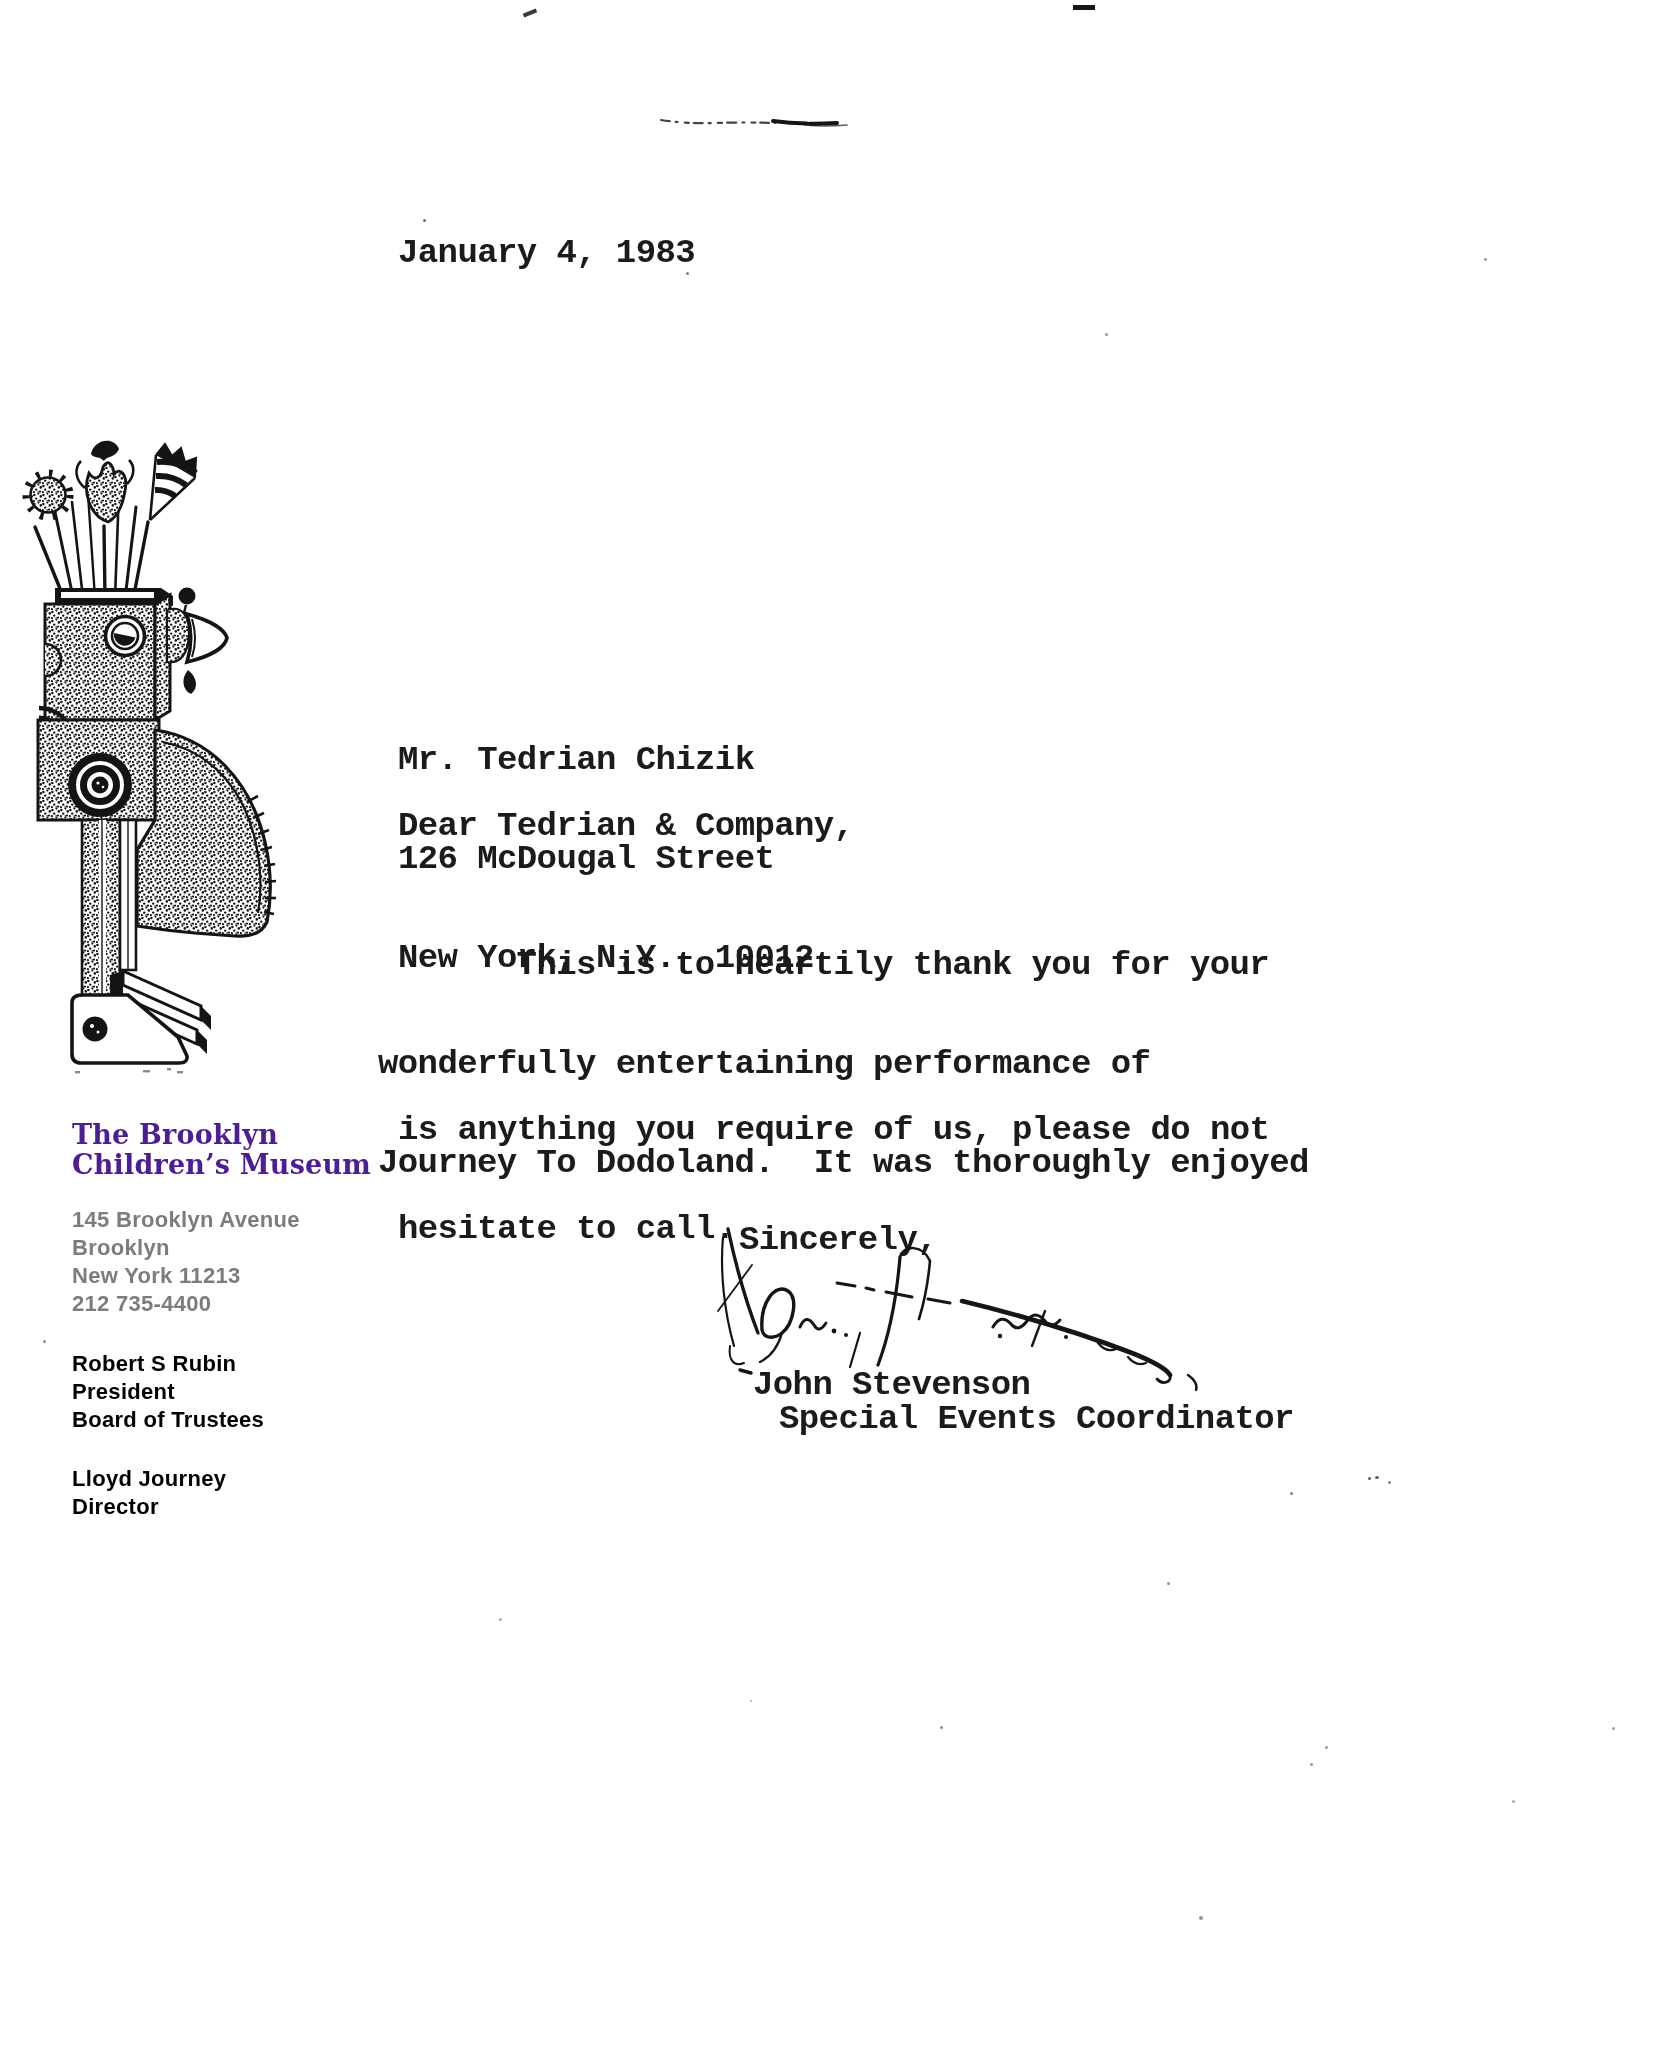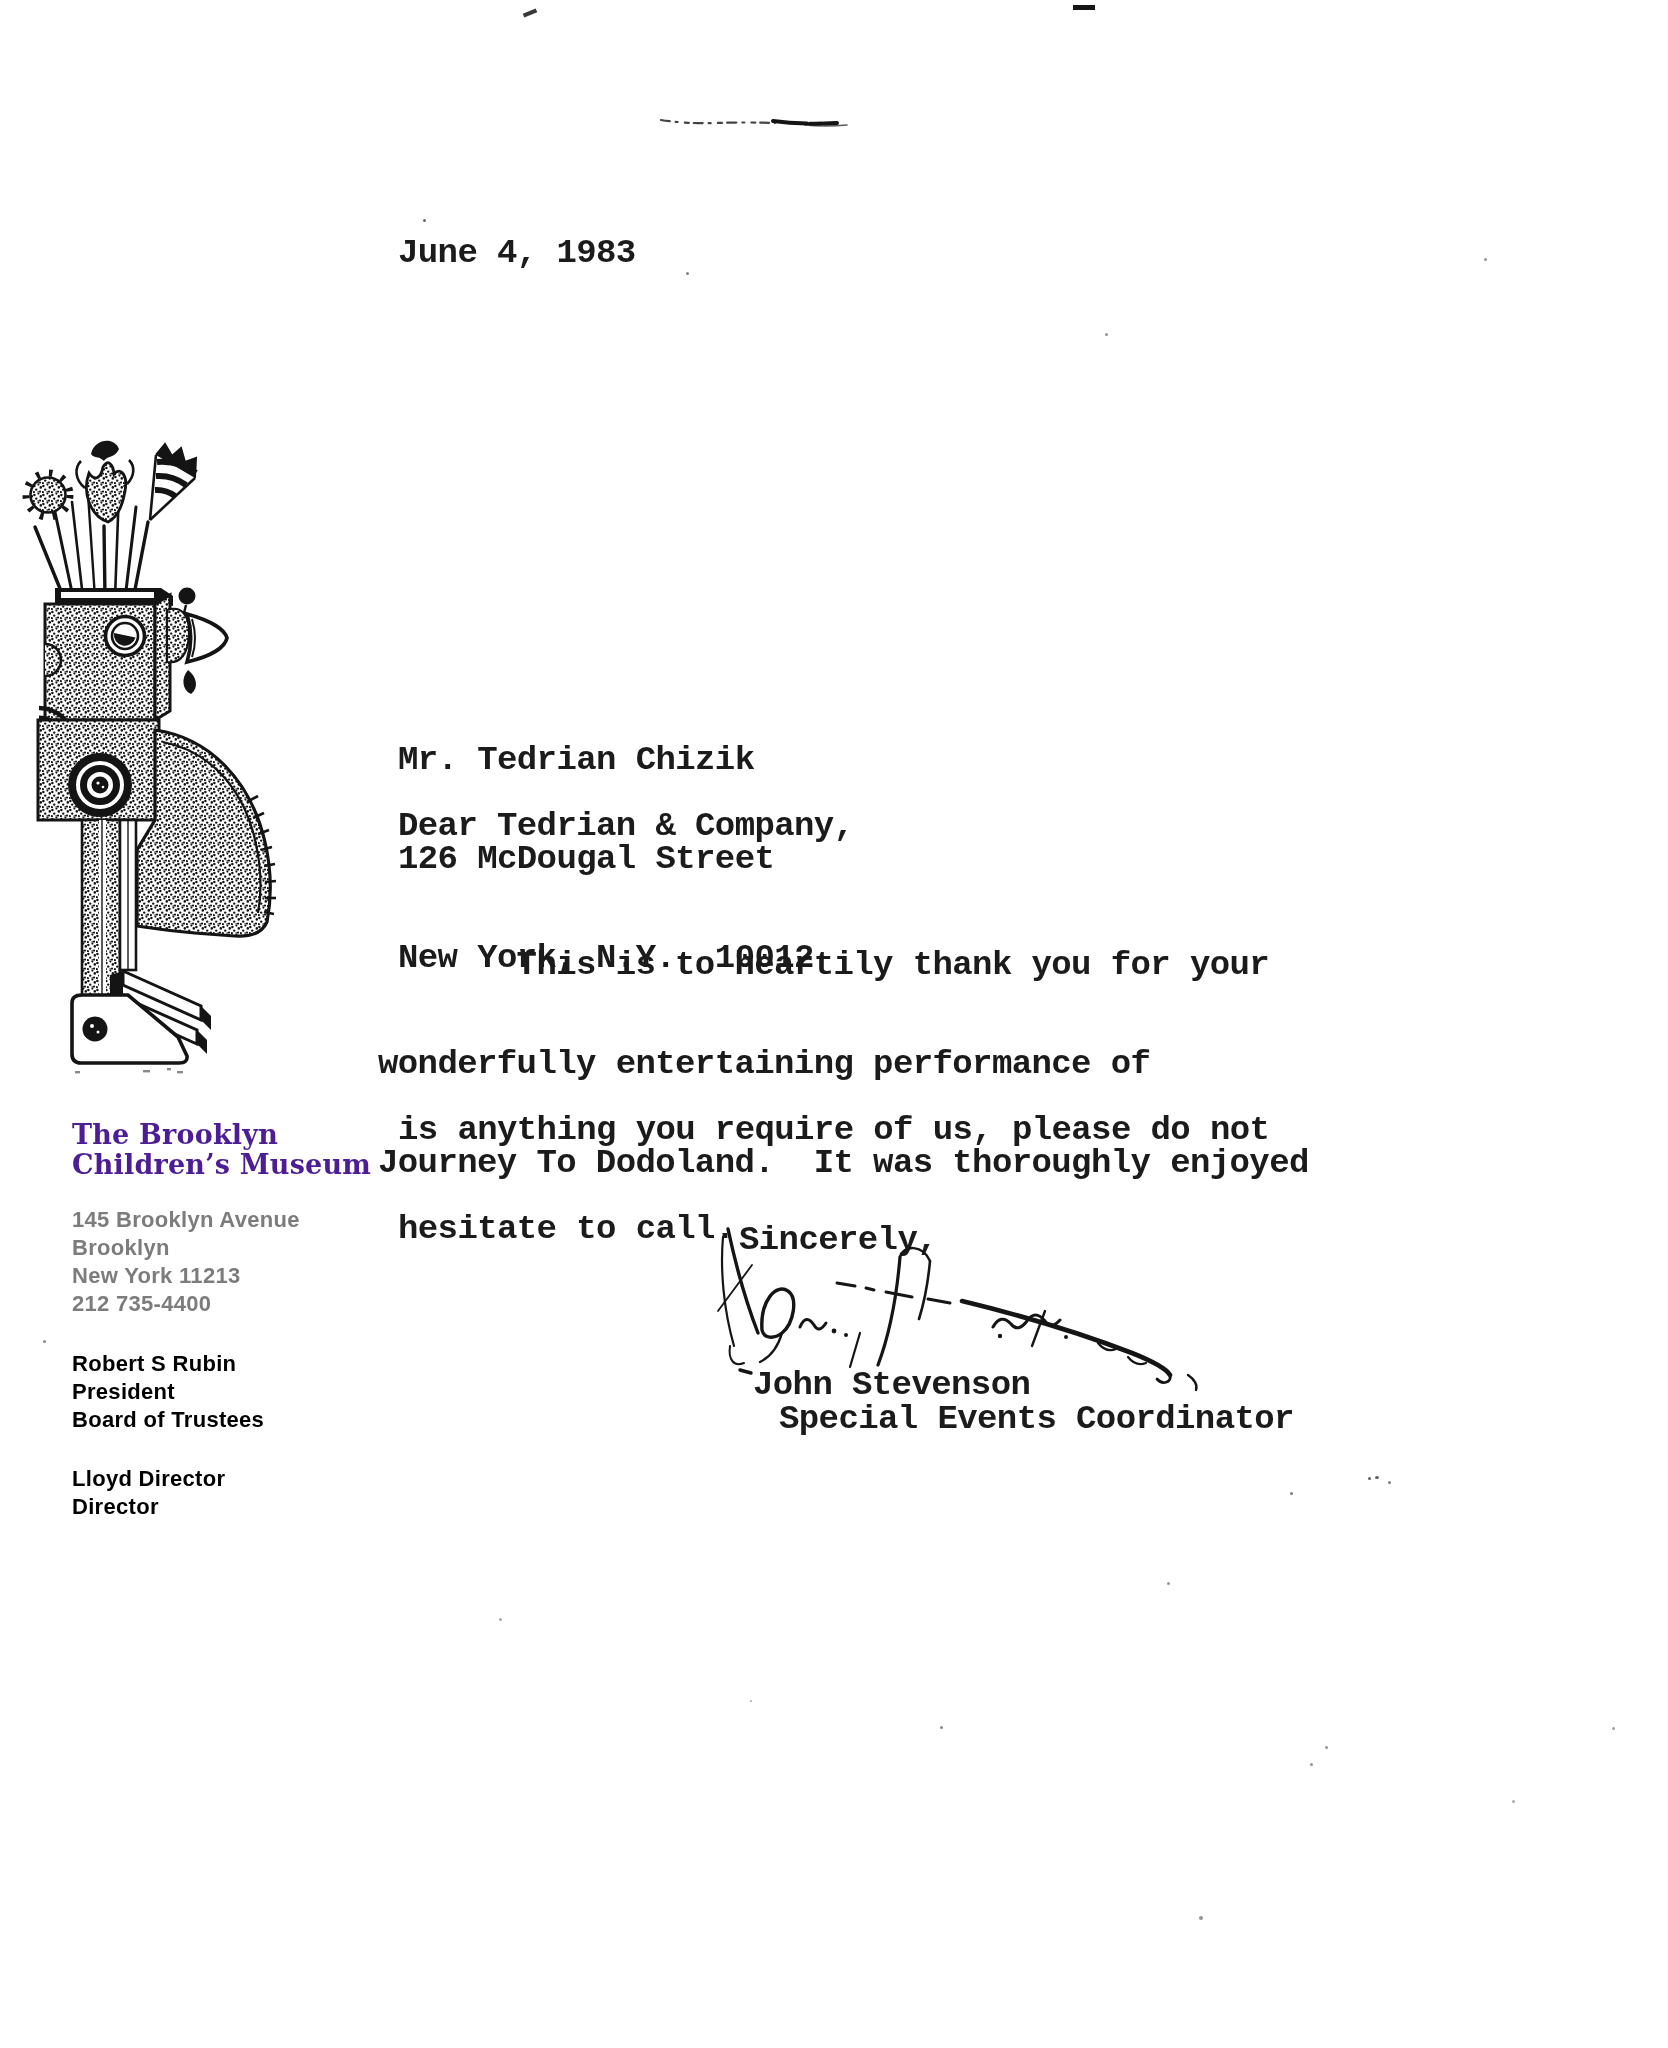--- a/index.html
+++ b/index.html
@@ -189,28 +189,28 @@
       <span style="display:block">New York 11213</span>
       <span style="display:block">212 735-4400</span>
     </div>
 
     <div class="fadeblock fade2" style="top:1350px;">
       <span style="display:block">Robert S Rubin</span>
       <span style="display:block">President</span>
       <span style="display:block">Board of Trustees</span>
     </div>
     <div class="fadeblock fade2" style="top:1465px;">
-      <span style="display:block">Lloyd Director</span>
+      <span style="display:block">Lloyd Journey</span>
       <span style="display:block">Director</span>
     </div>
   </aside>
 
   <main>
 
-    <div class="type" style="left:398px;top:237px;">June 4, 1983</div>
+    <div class="type" style="left:398px;top:237px;">January 4, 1983</div>
 
     <div class="type" style="left:398px;top:678px;">
       <span class="ln">Mr. Tedrian Chizik</span>
       <span class="ln">126 McDougal Street</span>
       <span class="ln">New York, N.Y.  10012</span>
     </div>
 
     <div class="type" style="left:398px;top:810px;">Dear Tedrian &amp; Company,</div>
 
     <div class="type" style="left:378px;top:883px;">

